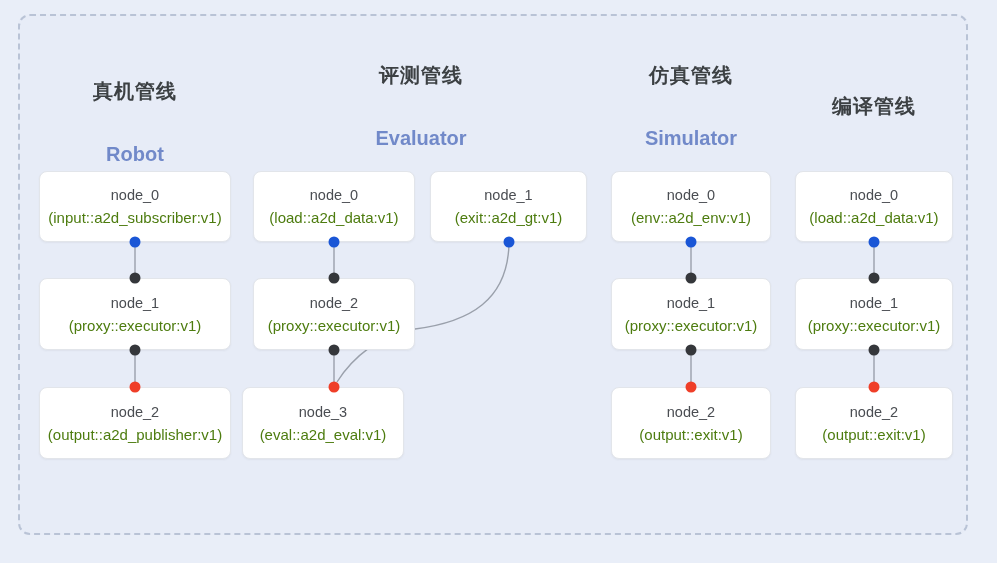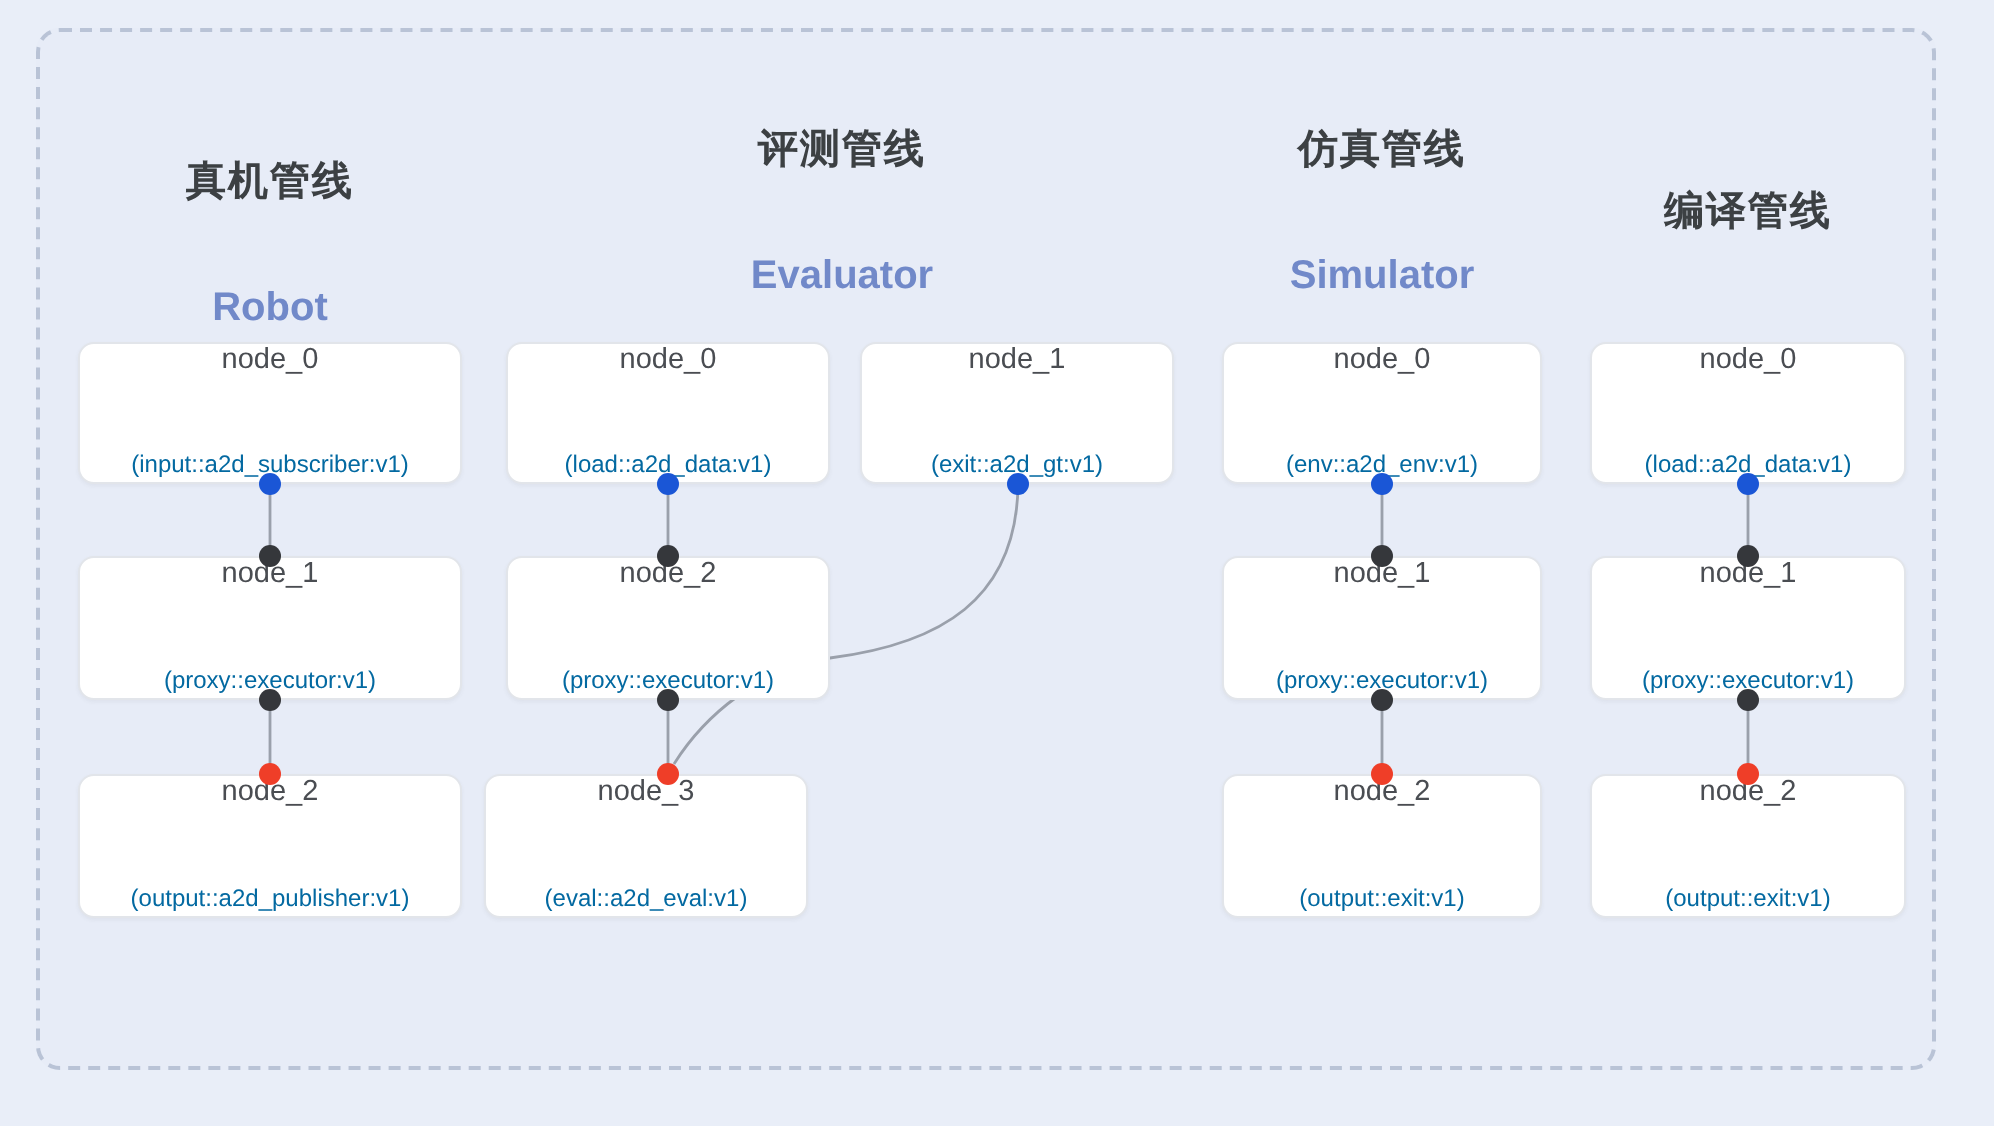--- a/index.html
+++ b/index.html
@@ -64,32 +64,32 @@
   .node {
     position: absolute;
     background: #ffffff;
     border: 1px solid #e2e5ea;
     border-radius: 8px;
     box-sizing: border-box;
     box-shadow: 0 1px 2px rgba(60, 64, 67, 0.06);
     display: flex;
     flex-direction: column;
     align-items: center;
-    justify-content: space-between;
+    justify-content: center;
     gap: 5px;
   }
   .node-name {
     font-size: 14.5px;
     color: #4a4d52;
     line-height: 17px;
     white-space: nowrap;
   }
   .node-type {
-    font-size: 12px;
-    color: #0369a1;
+    font-size: 15px;
+    color: #4d7c0f;
     line-height: 17px;
     white-space: nowrap;
   }
   
   .port {
     position: absolute;
     width: 11px;
     height: 11px;
     border-radius: 50%;
     box-sizing: border-box;

